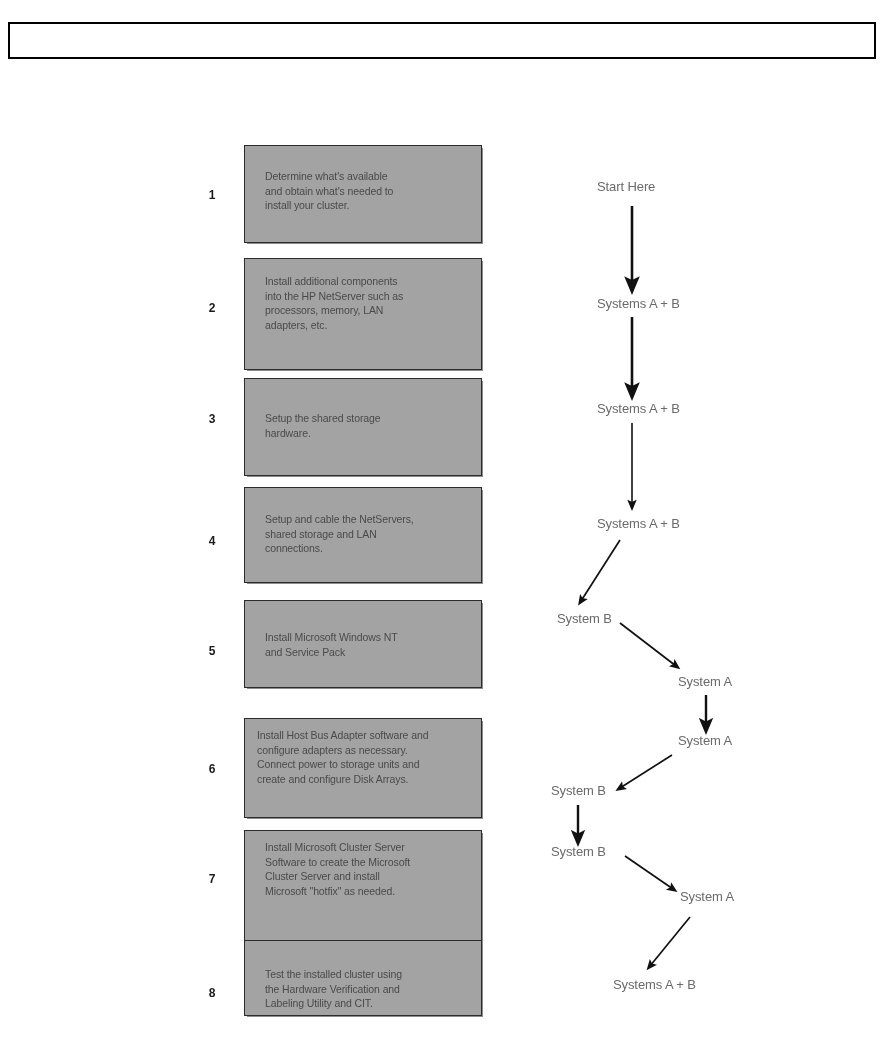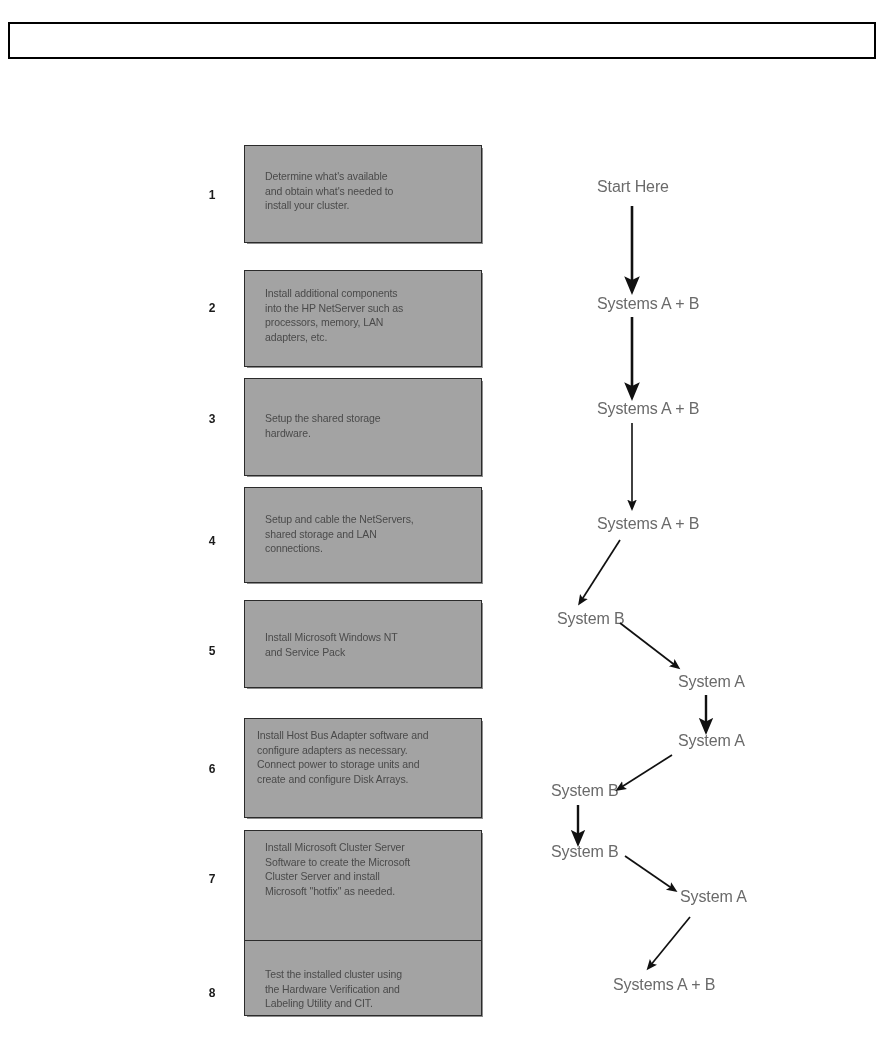--- a/index.html
+++ b/index.html
@@ -79,21 +79,21 @@
     font-size: 10.5px;
     line-height: 14.5px;
     color: #4a4a4a;
     white-space: pre-line;
     letter-spacing: -0.1px;
   }
 
   
   .flow-node {
     position: absolute;
-    font-size: 16px;
+    font-size: 13px;
     line-height: 13px;
     color: #6a6a6a;
     white-space: nowrap;
     letter-spacing: -0.1px;
   }
 
   
   #flow-arrows {
     position: absolute;
     left: 0;
@@ -116,21 +116,21 @@
     <div class="step-number" style="top:188px;">1</div>
     <div class="step-box" style="top:145px; height:98px;">
       <div class="step-text" style="top:23px;">Determine what's available
 and obtain what's needed to
 install your cluster.</div>
     </div>
   </div>
 
   <div class="step-row">
     <div class="step-number" style="top:301px;">2</div>
-    <div class="step-box" style="top:270px; height:97px;">
+    <div class="step-box" style="top:258px; height:112px;">
       <div class="step-text" style="top:15px;">Install additional components
 into the HP NetServer such as
 processors, memory, LAN
 adapters, etc.</div>
     </div>
   </div>
 
   <div class="step-row">
     <div class="step-number" style="top:412px;">3</div>
     <div class="step-box" style="top:367px; height:98px;margin-top:11px;">

